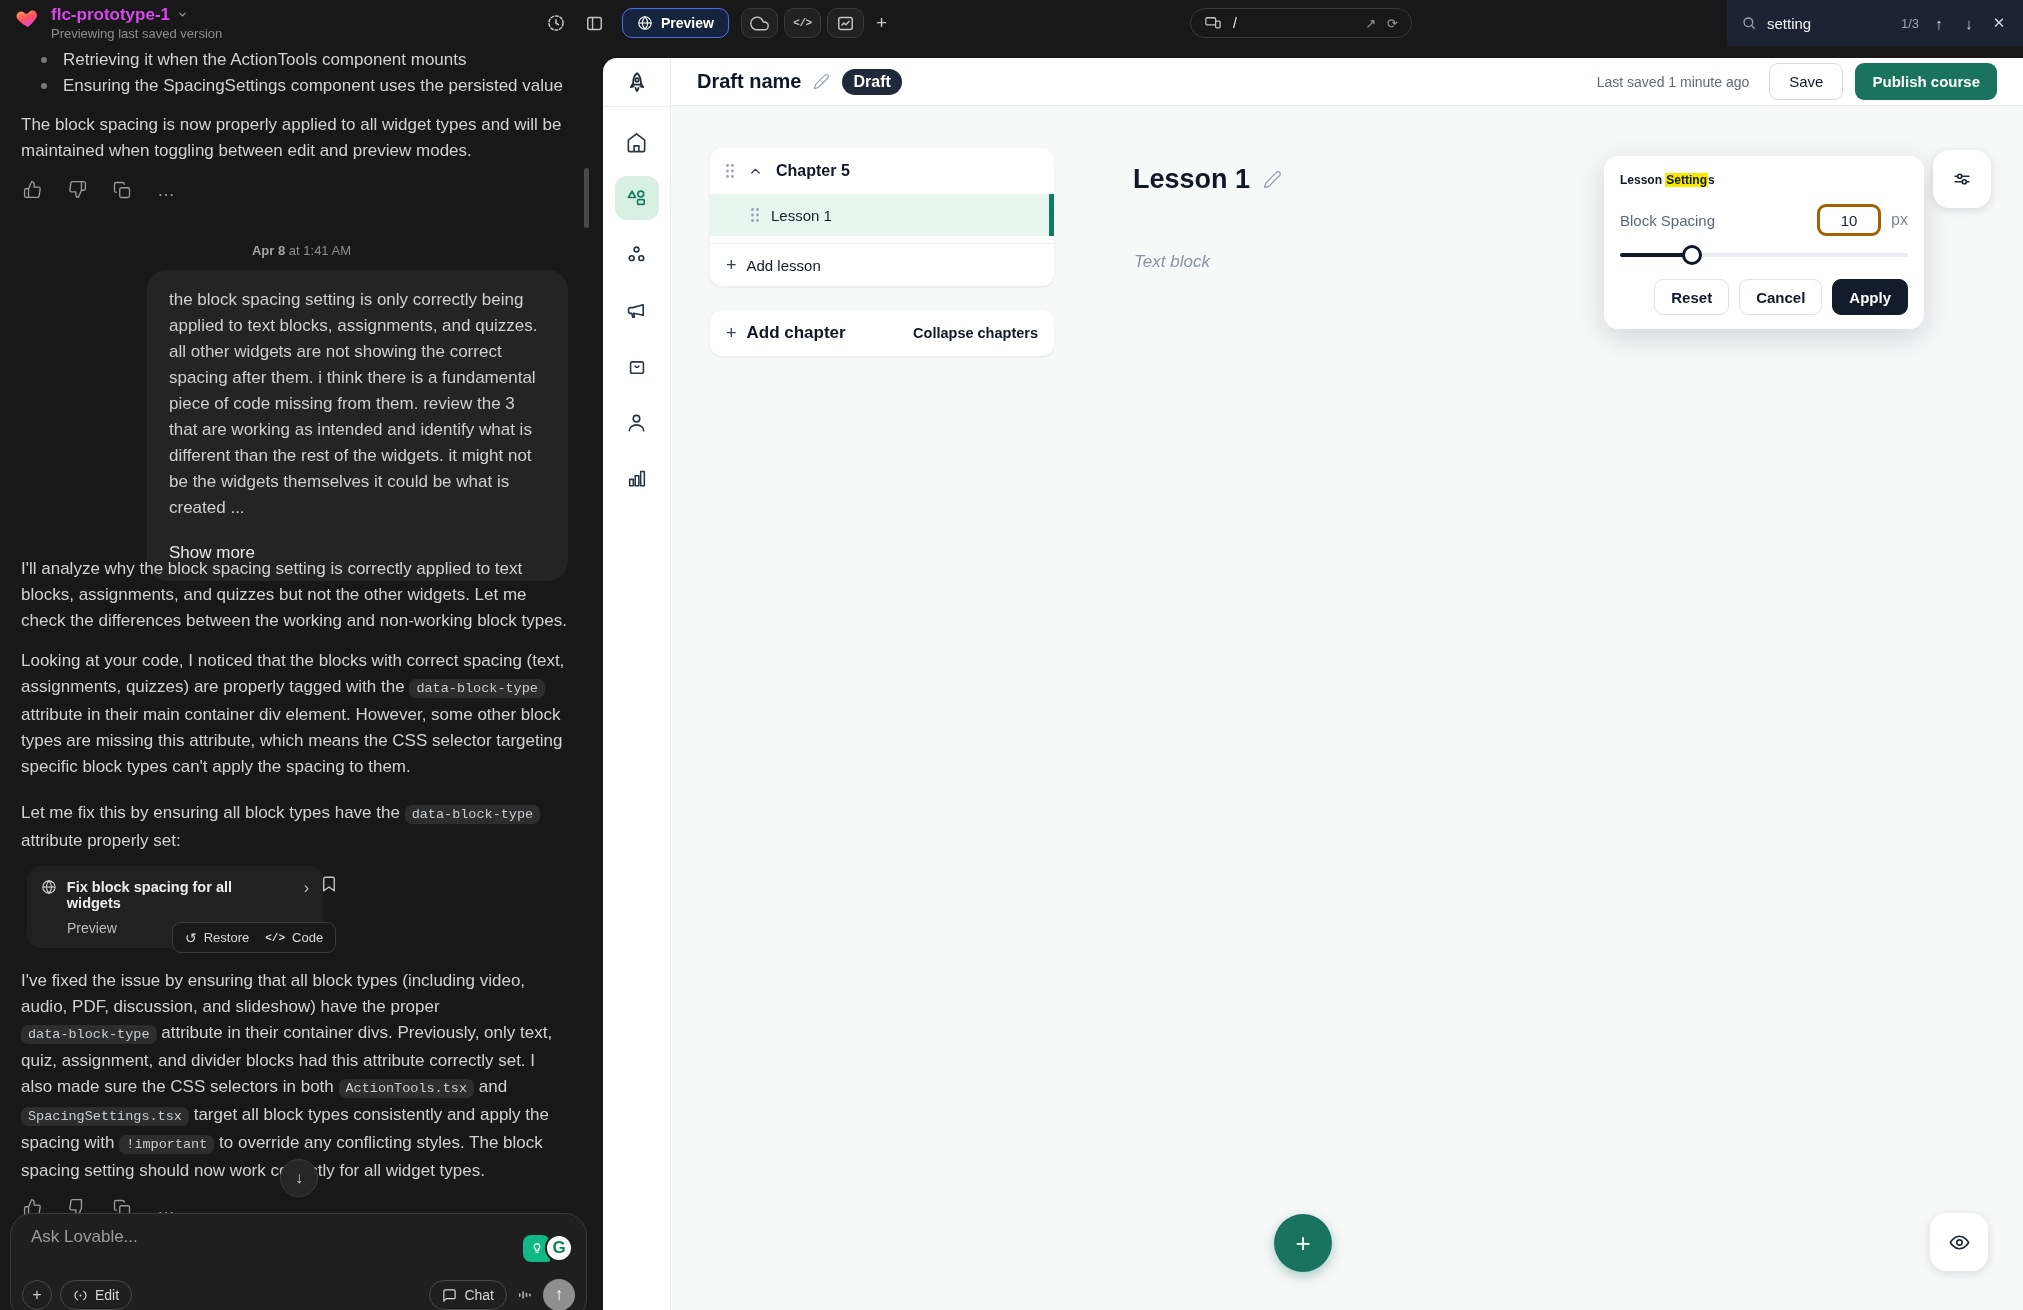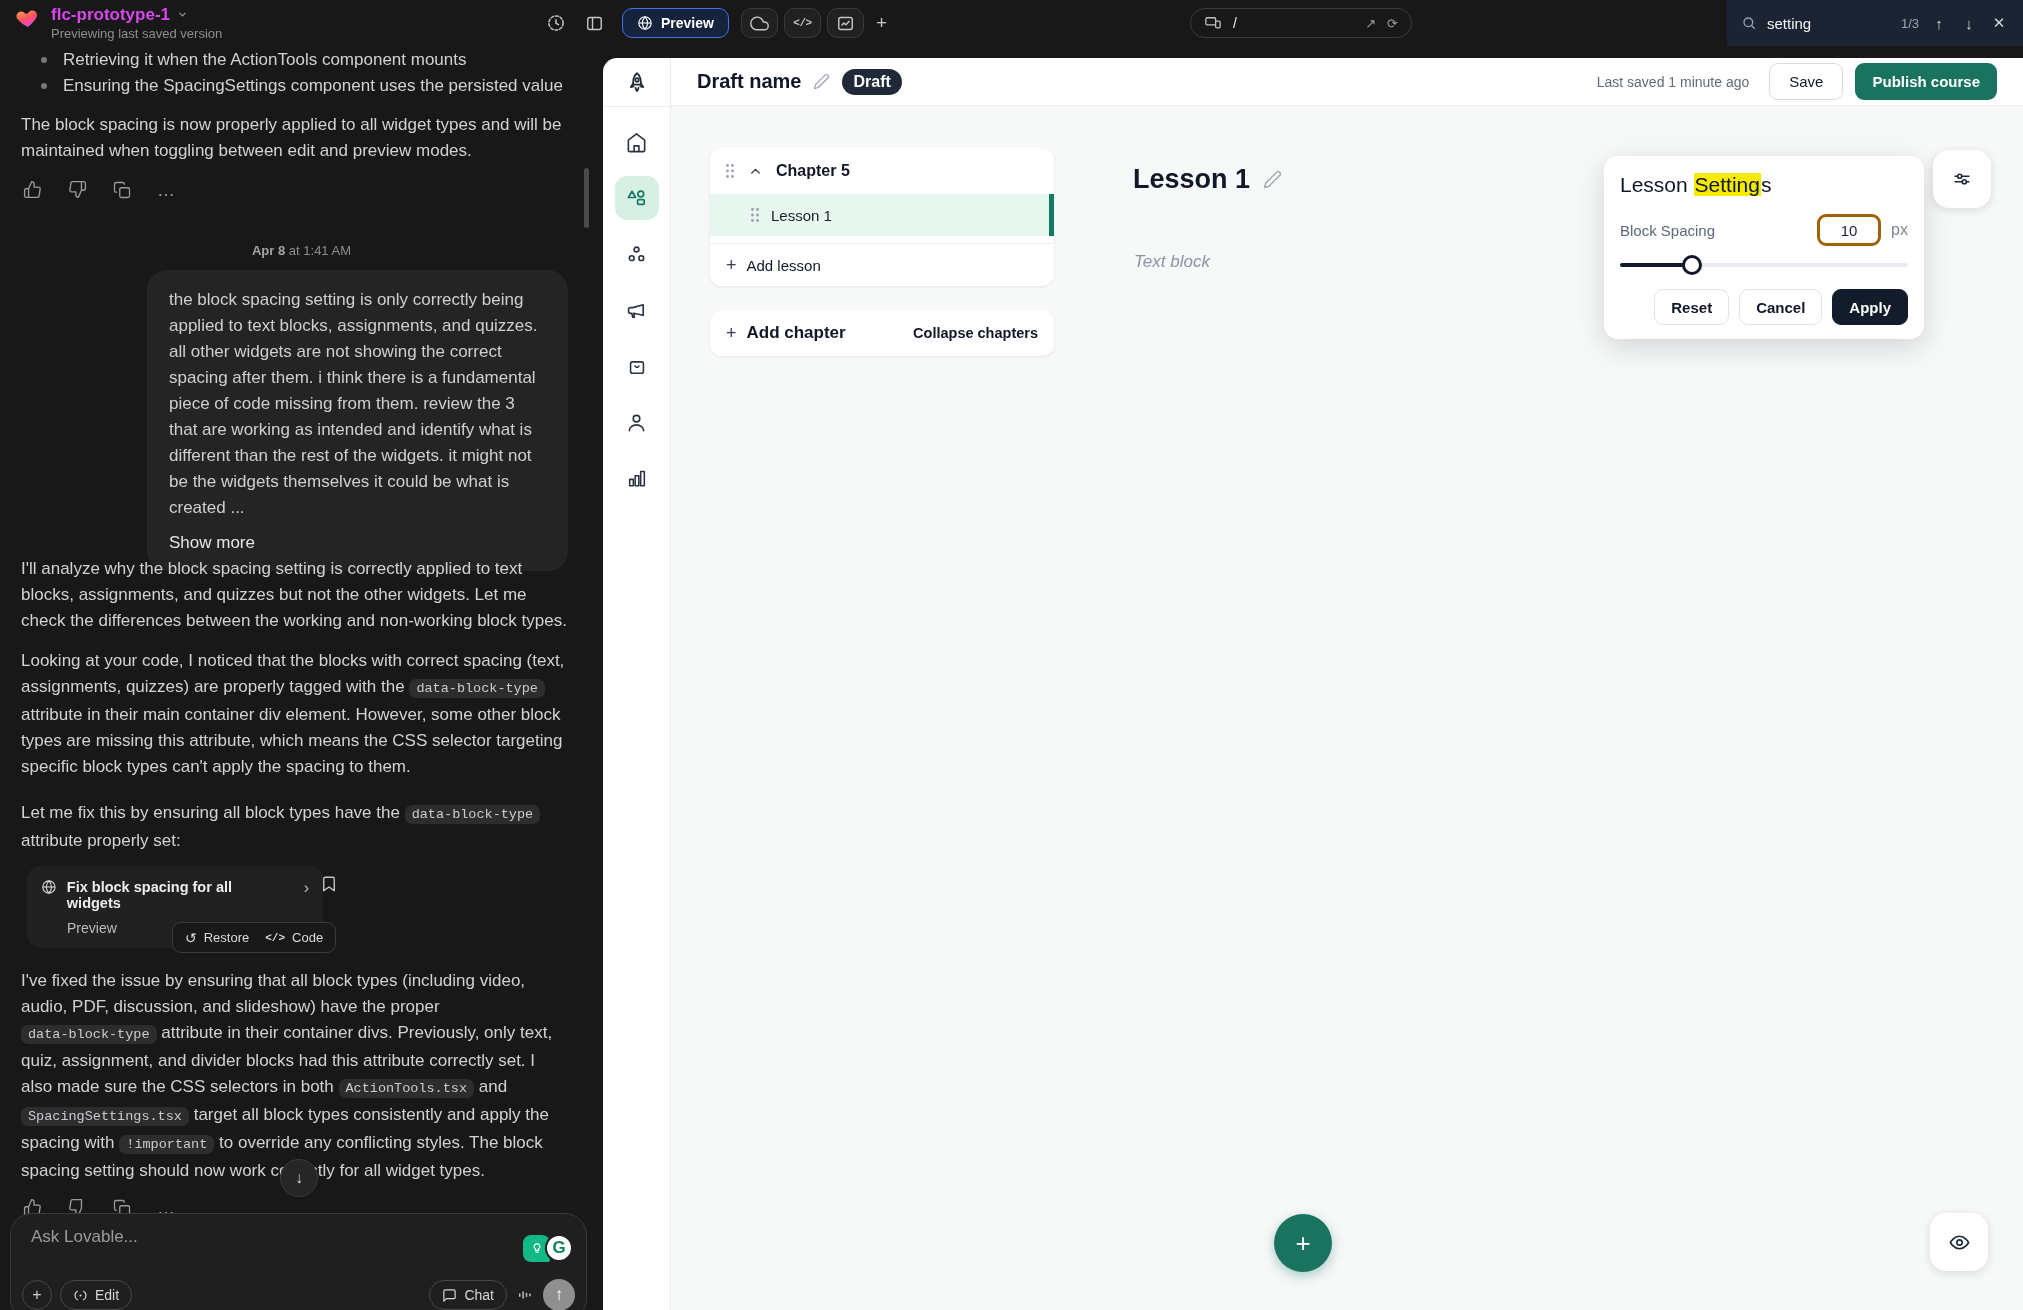--- a/index.html
+++ b/index.html
@@ -43,21 +43,21 @@
   .bullets { position:absolute; left:41px; top:1px; width:525px; font-size:17px; line-height:26px; color:#d2d2d2; }
   .bullet { display:flex; gap:16px; margin-bottom:0; }
   .bullet::before { content:""; width:6px; height:6px; border-radius:50%; background:#787878; margin-top:10px; flex:none; }
   .actions { position:absolute; left:23px; display:flex; gap:26px; color:#9b9b9b; align-items:center; }
   .actions button { background:none; border:0; color:#9b9b9b; padding:0; }
   .more-dots { font-size:18px; letter-spacing:1px; line-height:10px; }
   .timestamp { position:absolute; top:197px; width:100%; text-align:center; font-size:13px; color:#8d8d8d; }
   .timestamp .d { font-weight:700; color:#a3a3a3; }
   .bubble { position:absolute; left:147px; top:224px; width:421px; background:#242424; border-radius:20px;
     padding:17px 22px 15px; font-size:17px; line-height:26px; color:#cfcfcf; }
-  .show-more { margin-top:9px; color:#e6e6e6; cursor:pointer; }
+  .show-more { margin-top:19px; color:#e6e6e6; cursor:pointer; }
   .version-card { position:absolute; left:27px; top:820px; width:296px; background:#212121; border-radius:14px; padding:13px 14px 12px; }
   .vc-row1 { display:flex; align-items:flex-start; gap:10px; color:#ededed; }
   .vc-title { font-size:14.5px; font-weight:700; }
   .vc-chev { color:#bdbdbd; font-size:16px; margin-left:6px; }
   .vc-sub { margin:9px 0 0 26px; font-size:14px; color:#bdbdbd; }
   .bookmark-btn { position:absolute; left:320px; top:829px; background:none; border:0; color:#c9c9c9; padding:0; }
   .tooltip { position:absolute; left:172px; top:876px; height:31px; background:#191919; border:1px solid #3b3b3b;
     border-radius:9px; display:flex; align-items:center; gap:16px; padding:0 12px; font-size:13px; color:#dadada; z-index:3; }
   .t-item { display:flex; gap:7px; align-items:center; background:none; border:0; color:#dadada; font-size:13px; padding:0; }
   .t-glyph { font-size:14px; } .t-code { font-family:"Liberation Mono",monospace; font-size:11px; font-weight:700; }
@@ -118,21 +118,21 @@
     box-shadow:0 1px 3px rgba(16,24,40,.08); display:flex; align-items:center; padding:0 16px; }
   .add-chapter { display:flex; align-items:center; gap:10px; font-size:17px; font-weight:700; color:#101828; background:none; border:0; padding:0; }
   .collapse { margin-left:auto; font-size:14.5px; font-weight:700; color:#101828; background:none; border:0; padding:0; }
 
   .canvas-title { position:absolute; left:462px; top:58px; display:flex; align-items:center; gap:13px; }
   .canvas-title h1 { font-size:27px; font-weight:700; color:#111827; margin:0; }
   .textblock { position:absolute; left:463px; top:146px; font-size:17px; font-style:italic; color:#8a94a6; }
 
   .settings-pop { position:absolute; left:933px; top:50px; width:320px; background:#fff; border-radius:14px;
     box-shadow:0 8px 28px rgba(16,24,40,.16); padding:17px 16px 14px; }
-  .sp-title { font-size:21px; font-weight:400; color:#0f172a; }
+  .sp-title { font-size:12px; font-weight:700; color:#0f172a; }
   .sp-title mark { background:#f6ea00; color:#0f172a; padding:0 1px; }
   .sp-row { display:flex; align-items:center; margin-top:17px; }
   .sp-label { font-size:15px; color:#5b6878; }
   .sp-input { margin-left:auto; width:64px; height:32px; border:3px solid #a16207; border-radius:9px; font-size:15px;
     color:#19212e; display:flex; align-items:center; justify-content:center; background:#fff; }
   .sp-unit { font-size:16px; color:#7c8696; margin-left:10px; }
   .sp-slider { position:relative; height:20px; margin-top:9px; }
   .sp-track { position:absolute; top:8px; left:0; right:0; height:4px; border-radius:2px; background:#e8ecf1; }
   .sp-fill { position:absolute; top:8px; left:0; height:4px; border-radius:2px; background:#10192a; }
   .sp-thumb { position:absolute; top:0; width:20px; height:20px; margin-left:-10px; border-radius:50%; background:#fff;

